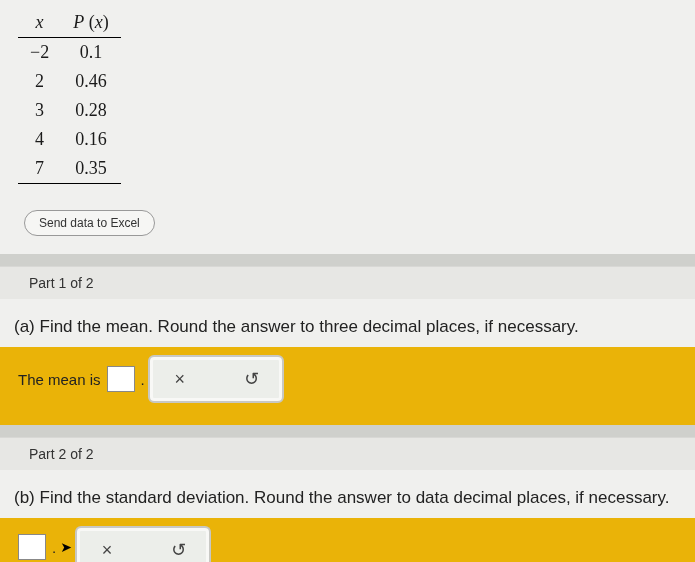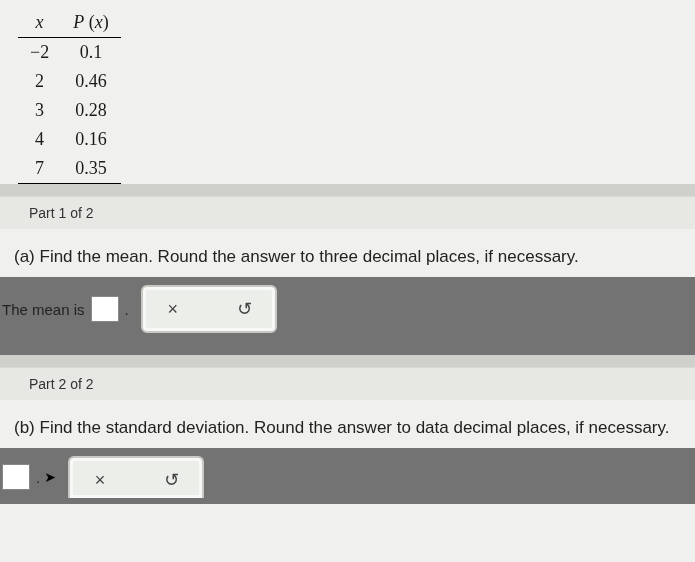--- a/index.html
+++ b/index.html
@@ -60,23 +60,23 @@
     }
     .question {
       padding: 18px 14px 10px 14px;
       font-size: 17px;
       color: #222;
       background: #f0f0ee;
     }
     .answer-row {
       display: flex;
       align-items: center;
-      padding: 8px 14px 22px 2px;
-      background: #737373;
-      gap: 12px;
+      padding: 8px 14px 22px 18px;
+      background: #eab308;
+      gap: 3px;
     }
     .answer-text {
       font-size: 15px;
       color: #222;
       display: flex;
       align-items: center;
       gap: 6px;
     }
     .input-box {
       width: 28px;
@@ -140,20 +140,21 @@
         <td>4</td>
         <td>0.16</td>
       </tr>
       <tr class="last">
         <td>7</td>
         <td>0.35</td>
       </tr>
     </tbody>
   </table>
 
+  <button class="btn-excel">Send data to Excel</button>
 </div>
 
 <div class="section-divider"></div>
 
 <div class="part-header">Part 1 of 2</div>
 
 <div class="question">(a) Find the mean. Round the answer to three decimal places, if necessary.</div>
 
 <div class="answer-row">
   <div class="answer-text">

